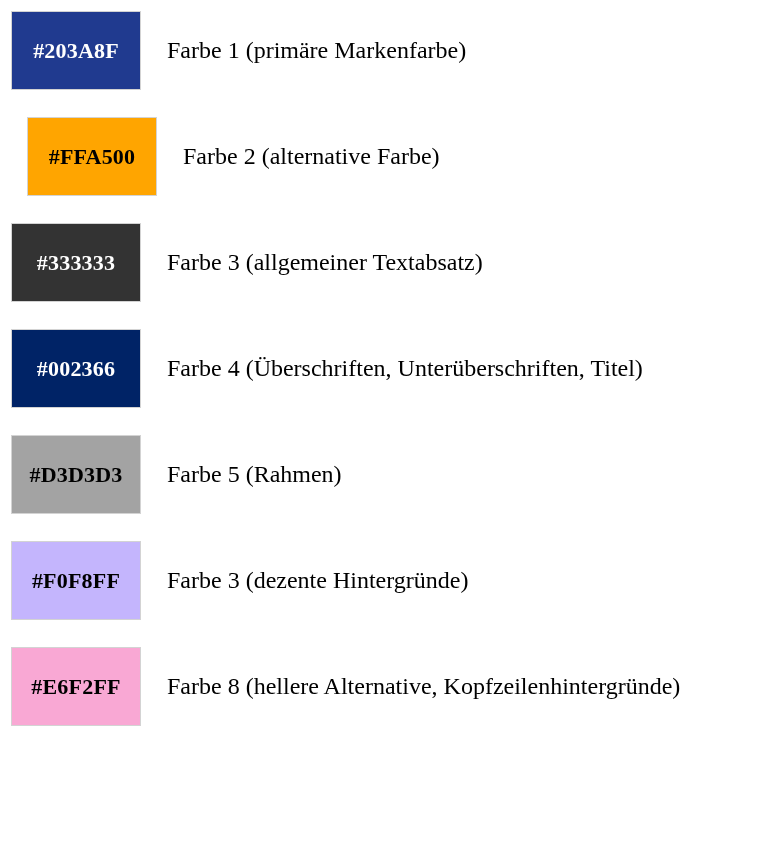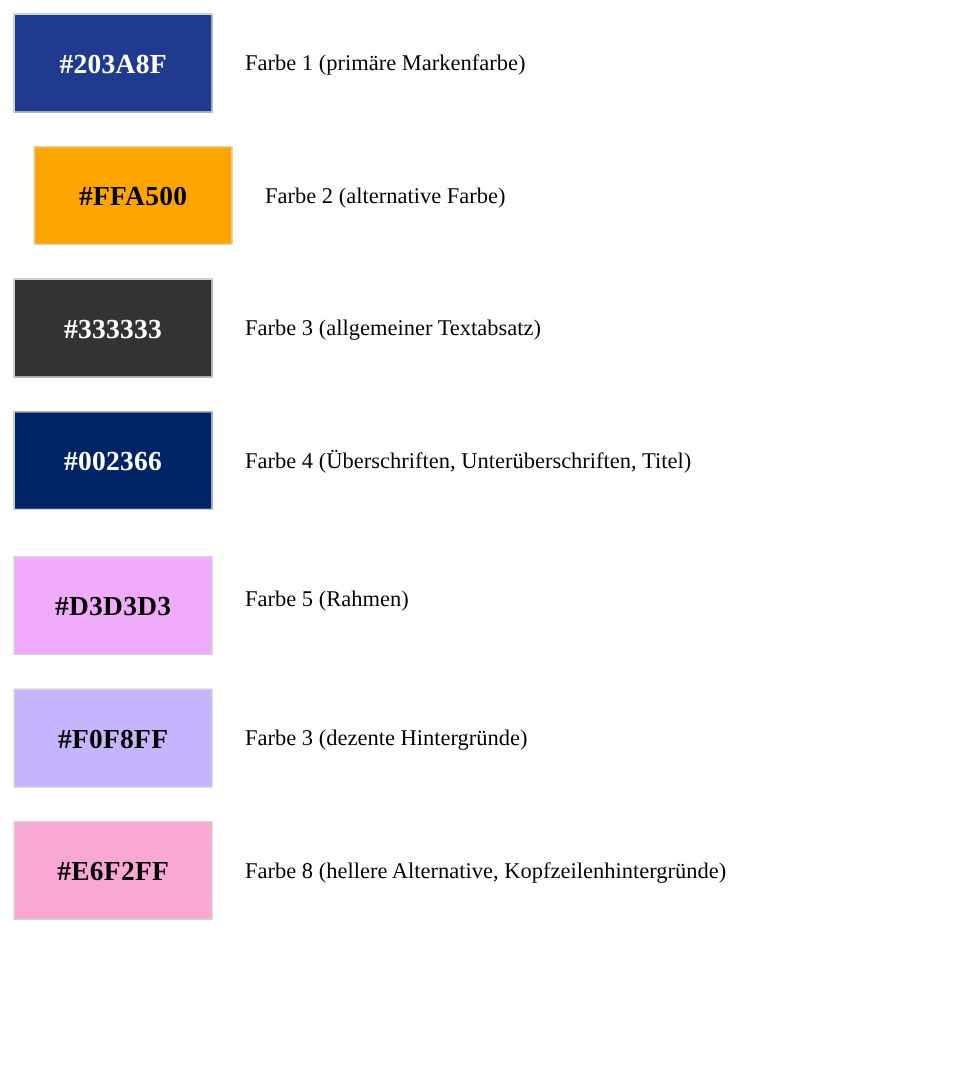--- a/index.html
+++ b/index.html
@@ -19,36 +19,36 @@
     display: flex;
     flex-direction: column;
     gap: 27px;
   }
   .row {
     display: flex;
     align-items: center;
   }
   .swatch {
     box-sizing: border-box;
-    width: 159px;
+    width: 130px;
     height: 79px;
     border: 1px solid #D3D3D3;
     flex: 0 0 auto;
     display: flex;
     align-items: center;
     justify-content: center;
   }
   .hex {
     font-weight: bold;
     font-size: 22px;
     letter-spacing: 0.2px;
   }
   .desc {
     margin-left: 26px;
-    font-size: 18px;
+    font-size: 24px;
     color: #000000;
     white-space: nowrap;
   }
 </style>
 </head>
 <body>
 
 <div class="palette">
   <div class="row">
     <div class="swatch" style="background: rgb(32, 58, 143); border-color: rgb(211, 211, 211);">
@@ -72,21 +72,21 @@
   </div>
 
   <div class="row">
     <div class="swatch" style="background: rgb(0, 35, 102); border-color: rgb(211, 211, 211);">
       <span class="hex" style="color: rgb(255, 255, 255);">#002366</span>
     </div>
     <span class="desc">Farbe 4 (Überschriften, Unterüberschriften, Titel)</span>
   </div>
 
   <div class="row">
-    <div class="swatch" style="background: #f0abfc; border-color: rgb(211, 211, 211); margin-top: 10px;">
+    <div class="swatch" style="background: #a3a3a3; border-color: rgb(211, 211, 211);">
       <span class="hex" style="color: rgb(0, 0, 0);">#D3D3D3</span>
     </div>
     <span class="desc">Farbe 5 (Rahmen)</span>
   </div>
 
   <div class="row">
     <div class="swatch" style="background: #c4b5fd; border-color: rgb(211, 211, 211);">
       <span class="hex" style="color: rgb(0, 0, 0);">#F0F8FF</span>
     </div>
     <span class="desc">Farbe 3 (dezente Hintergründe)</span>

